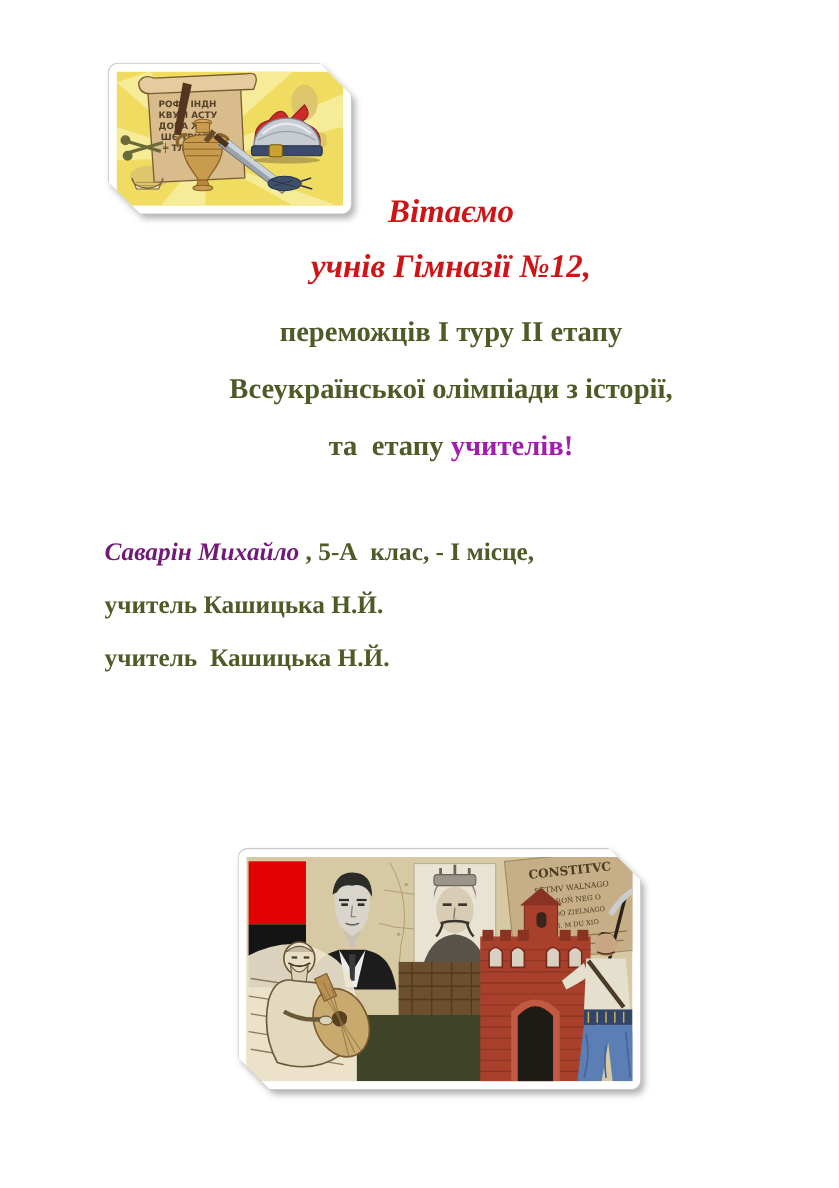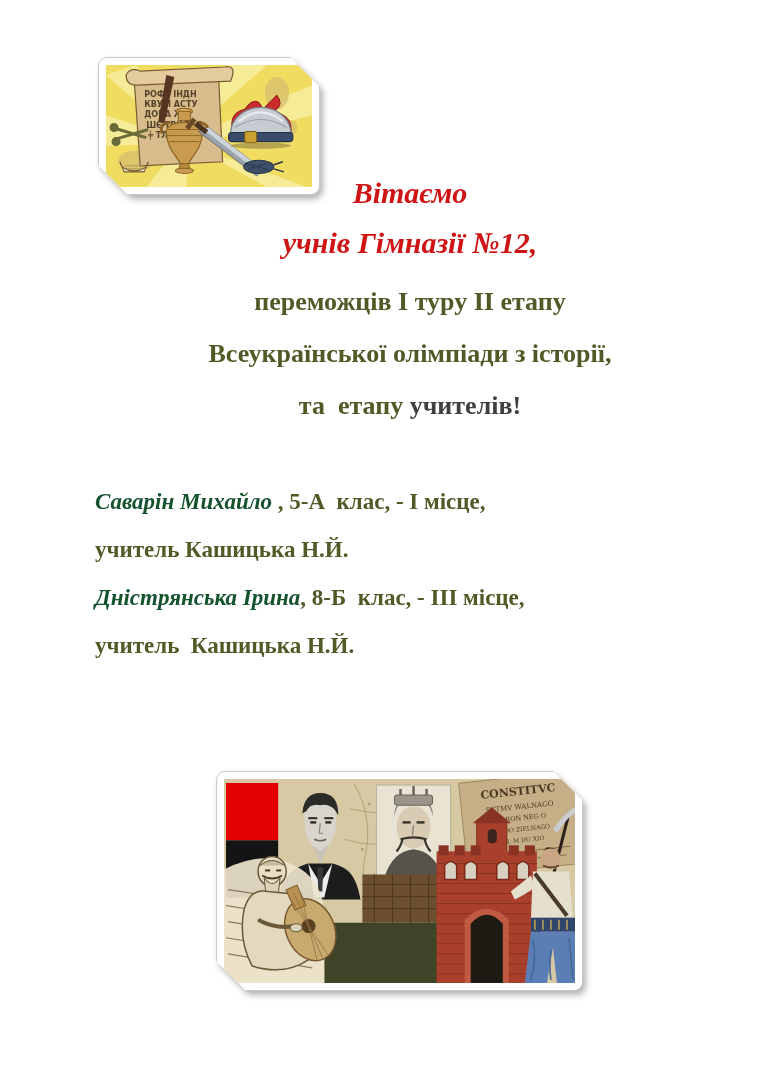--- a/index.html
+++ b/index.html
@@ -24,25 +24,25 @@
   }
   .photo-frame svg{display:block;width:100%;height:100%;}
   #top-photo{left:98px;top:57px;width:222px;height:138px;}
   #bottom-photo{left:216px;top:771px;width:367px;height:220px;}
   
   .headings{position:absolute;left:55px;width:710px;text-align:center;}
   .h-line{position:absolute;left:0;right:0;margin:0;font-weight:bold;}
   .h-red-italic{font-style:italic;color:#CE1414;font-size:30px;}
   .h-green{color:#4F5B27;font-size:26px;}
   #h1{top:176px;} #h2{top:226px;} #h3{top:287px;} #h4{top:339px;} #h5{top:391px;}
-  .red-part{color:#404040;}
+  .red-part{color:#a21caf;}
   
   .winners{position:absolute;left:95px;top:480px;width:620px;}
   .w-line{margin:0;height:48px;line-height:44px;font-size:23px;font-weight:bold;color:#4F5B27;}
-  .w-name{font-style:italic;color:#14532d;margin-top:28px;}
+  .w-name{font-style:italic;color:#701a75;margin-top:28px;}
 </style>
 </head>
 <body>
 
 <div class="page">
 
   <div class="photo-wrap" id="top-photo">
     <div class="photo-frame">
       <svg viewBox="0 0 205 121" preserveAspectRatio="none">
 
@@ -129,21 +129,20 @@
     <p class="h-line h-red-italic t" id="h1">Вітаємо</p>
     <p class="h-line h-red-italic t" id="h2">учнів Гімназії №12,</p>
     <p class="h-line h-green t" id="h3">переможців І туру ІІ етапу</p>
     <p class="h-line h-green t" id="h4">Всеукраїнської олімпіади з історії,</p>
     <p class="h-line h-green t" id="h5"><span class="t">та  етапу </span><span class="t red-part">учителів!</span></p>
   </div>
 
   <div class="winners">
     <p class="w-line"><span class="w-name t">Саварін Михайло </span><span class="t">, 5-А  клас, - І місце,</span></p>
     <p class="w-line t">учитель Кашицька Н.Й.</p>
-    <p class="w-line"><span class="w-name t">Дністрянська Ірина</span><span class="t">, 8-Б  клас, - ІІІ місце,</span></p>
     <p class="w-line t">учитель  Кашицька Н.Й.</p>
   </div>
 
   <div class="photo-wrap" id="bottom-photo">
     <div class="photo-frame">
       <svg viewBox="0 0 350 203" preserveAspectRatio="none">
 
         <rect x="0" y="0" width="350" height="203" fill="#D6C9A4"></rect>
         <g stroke="#A89268" stroke-width="0.8" fill="none" opacity="0.9">
           <path d="M130,5 Q150,40 140,80 Q135,110 150,140"></path>

